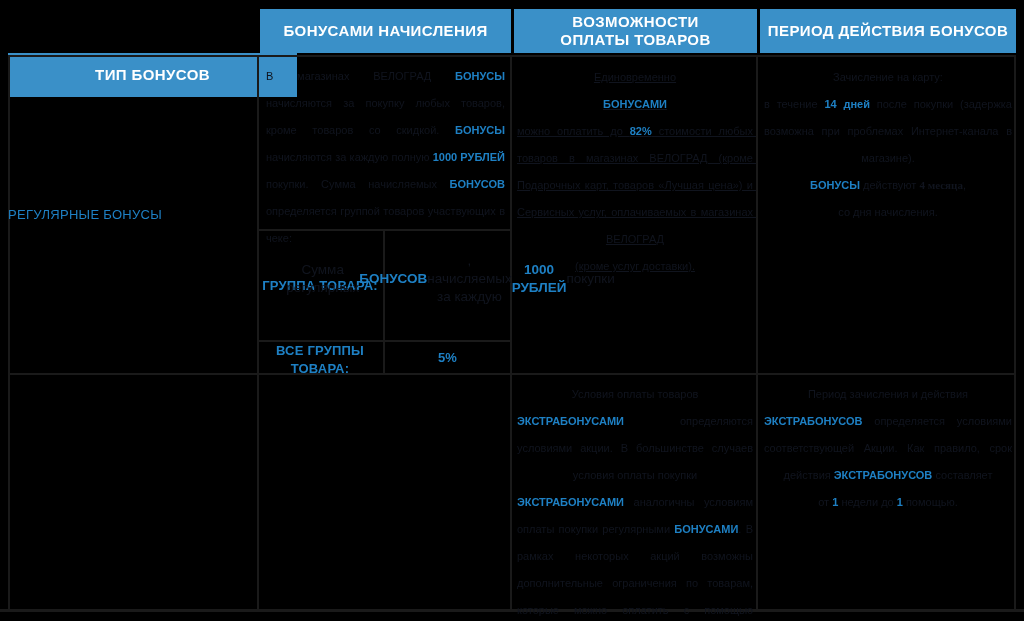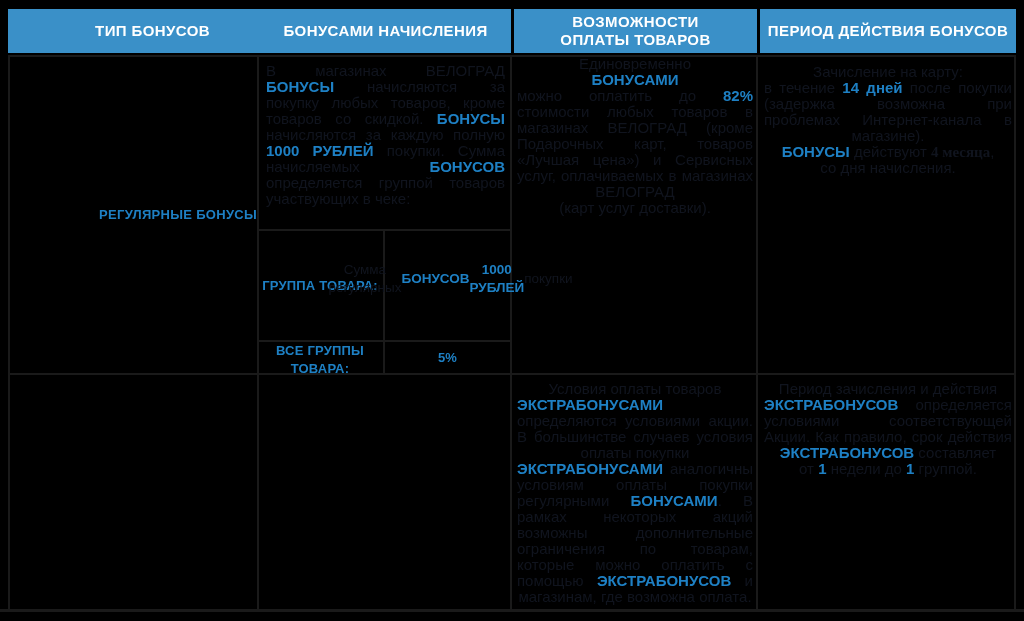--- a/index.html
+++ b/index.html
@@ -17,45 +17,45 @@
   }
   .hcell{
     position:absolute;top:9px;height:44px;background:var(--header_bg);
     color:var(--header_text);font-weight:bold;font-size:15px;line-height:18px;
     display:flex;align-items:center;justify-content:center;text-align:center;
     letter-spacing:.4px;
   }
   .vline{position:absolute;width:2px;background:var(--border);}
   .hline{position:absolute;height:2px;background:var(--border);}
   .typecell{
-    position:absolute;display:flex;align-items:center;justify-content:flex-end;
-    color:var(--accent);font-weight:bold;font-size:13px;letter-spacing:.3px;
+    position:absolute;display:flex;align-items:center;justify-content:flex-start;
+    color:var(--accent);font-weight:normal;font-size:13px;letter-spacing:.3px;
     text-align:center;
   }
   .bodytext{
-    position:absolute;font-size:15px;line-height:16px;color:var(--dark_text);
+    position:absolute;font-size:11px;line-height:27px;color:var(--dark_text);
     white-space:pre-wrap;
   }
   .just{text-align:justify;}
   .cjust{text-align:justify;text-align-last:center;}
   .subcell{
     position:absolute;display:flex;align-items:center;justify-content:center;
     text-align:center;font-size:13.5px;line-height:18px;color:var(--dark_text);
   }
   .subcell.lbl{color:var(--accent);font-weight:bold;font-size:13px;letter-spacing:.2px;}
   .seg-d{color:var(--dark_text);}
   .seg-a{color:var(--accent);font-weight:bold;}
   .seg-db{color:var(--dark_text);font-weight:bold;font-family:Liberation Serif, serif;}
 </style>
 </head>
 <body>
 
 <div class="stage">
 
-  <div class="hcell" style="left:8px;width:289px;">
+  <div class="hcell" style="left:8px;width:289px;margin-top:44px;">
     <span>ТИП БОНУСОВ</span>
   </div>
   <div class="hcell" style="left:260px;width:251px;">
     <span>БОНУСАМИ НАЧИСЛЕНИЯ</span>
   </div>
   <div class="hcell" style="left:760px;width:256px;">
     <span>ПЕРИОД ДЕЙСТВИЯ БОНУСОВ</span>
   </div>
   <div class="hcell" style="left:514px;width:243px;padding:0 28px;box-sizing:border-box;">
     <span>ВОЗМОЖНОСТИ ОПЛАТЫ ТОВАРОВ</span>
@@ -79,40 +79,41 @@
   </div>
 
   <div class="bodytext just" style="left:266px;top:63px;width:239px;"><span class="seg-d">В магазинах ВЕЛОГРАД </span><span class="seg-a">БОНУСЫ</span><span class="seg-d"> начисляются за покупку любых товаров, кроме товаров со скидкой. </span><span class="seg-a">БОНУСЫ</span><span class="seg-d"> начисляются за каждую полную </span><span class="seg-a">1000 РУБЛЕЙ</span><span class="seg-d"> покупки. Сумма начисляемых </span><span class="seg-a">БОНУСОВ</span><span class="seg-d"> определяется группой товаров участвующих в чеке:</span></div>
 
   <div class="subcell lbl" style="left:259px;top:231px;width:122px;height:109px;">
     <span>ГРУППА ТОВАРА:</span>
   </div>
   <div class="subcell" style="left:387px;top:231px;width:121px;height:95px;padding:0 3px;">
       <span class="seg-d">Сумма регулярных </span>
       <span class="seg-a">БОНУСОВ</span>
+      <span class="seg-d">, начисляемых за каждую </span>
       <span class="seg-a">1000 РУБЛЕЙ</span>
       <span class="seg-d"> покупки</span>
     </div>
   <div class="subcell lbl" style="left:259px;top:342px;width:122px;height:35px;">
     <span>ВСЕ ГРУППЫ ТОВАРА:</span>
   </div>
   <div class="subcell lbl" style="left:387px;top:342px;width:121px;height:31px;">
     <span>5%</span>
   </div>
 
-  <div class="bodytext cjust" style="left:517px;top:56px;width:236px;"><span class="seg-d">Единовременно
+  <div class="bodytext cjust" style="left:517px;top:64px;width:236px;text-decoration:underline;"><span class="seg-d">Единовременно
 </span><span class="seg-a">БОНУСАМИ</span><span class="seg-d">
 можно оплатить до </span><span class="seg-a">82%</span><span class="seg-d"> стоимости любых товаров в магазинах ВЕЛОГРАД (кроме Подарочных карт, товаров «Лучшая цена») и Сервисных услуг, оплачиваемых в магазинах ВЕЛОГРАД
-</span><span class="seg-d">(карт услуг доставки).</span></div>
+</span><span class="seg-d">(кроме услуг доставки).</span></div>
   <div class="bodytext cjust" style="left:764px;top:64px;width:248px;"><span class="seg-d">Зачисление на карту:
 в течение </span><span class="seg-a">14 дней</span><span class="seg-d"> после покупки (задержка возможна при проблемах Интернет-канала в магазине).
 </span><span class="seg-a">БОНУСЫ</span><span class="seg-d"> действуют </span><span class="seg-db">4 месяца</span><span class="seg-d">,
 со дня начисления.</span></div>
 
 
   <div class="bodytext cjust" style="left:517px;top:381px;width:236px;"><span class="seg-d">Условия оплаты товаров
 </span><span class="seg-a">ЭКСТРАБОНУСАМИ</span><span class="seg-d"> определяются условиями акции. В большинстве случаев условия оплаты покупки
 </span><span class="seg-a">ЭКСТРАБОНУСАМИ</span><span class="seg-d"> аналогичны условиям оплаты покупки регулярными </span><span class="seg-a">БОНУСАМИ</span><span class="seg-d">. В рамках некоторых акций возможны дополнительные ограничения по товарам, которые можно оплатить с помощью </span><span class="seg-a">ЭКСТРАБОНУСОВ</span><span class="seg-d"> и магазинам, где возможна оплата.</span></div>
   <div class="bodytext cjust" style="left:764px;top:381px;width:248px;"><span class="seg-d">Период зачисления и действия
 </span><span class="seg-a">ЭКСТРАБОНУСОВ</span><span class="seg-d"> определяется условиями соответствующей Акции. Как правило, срок действия </span><span class="seg-a">ЭКСТРАБОНУСОВ</span><span class="seg-d"> составляет
-от </span><span class="seg-a">1</span><span class="seg-d"> недели до </span><span class="seg-a">1</span><span class="seg-d"> группой.</span></div>
+от </span><span class="seg-a">1</span><span class="seg-d"> недели до </span><span class="seg-a">1</span><span class="seg-d"> помощью.</span></div>
 
 </div>
 
 </body></html>

